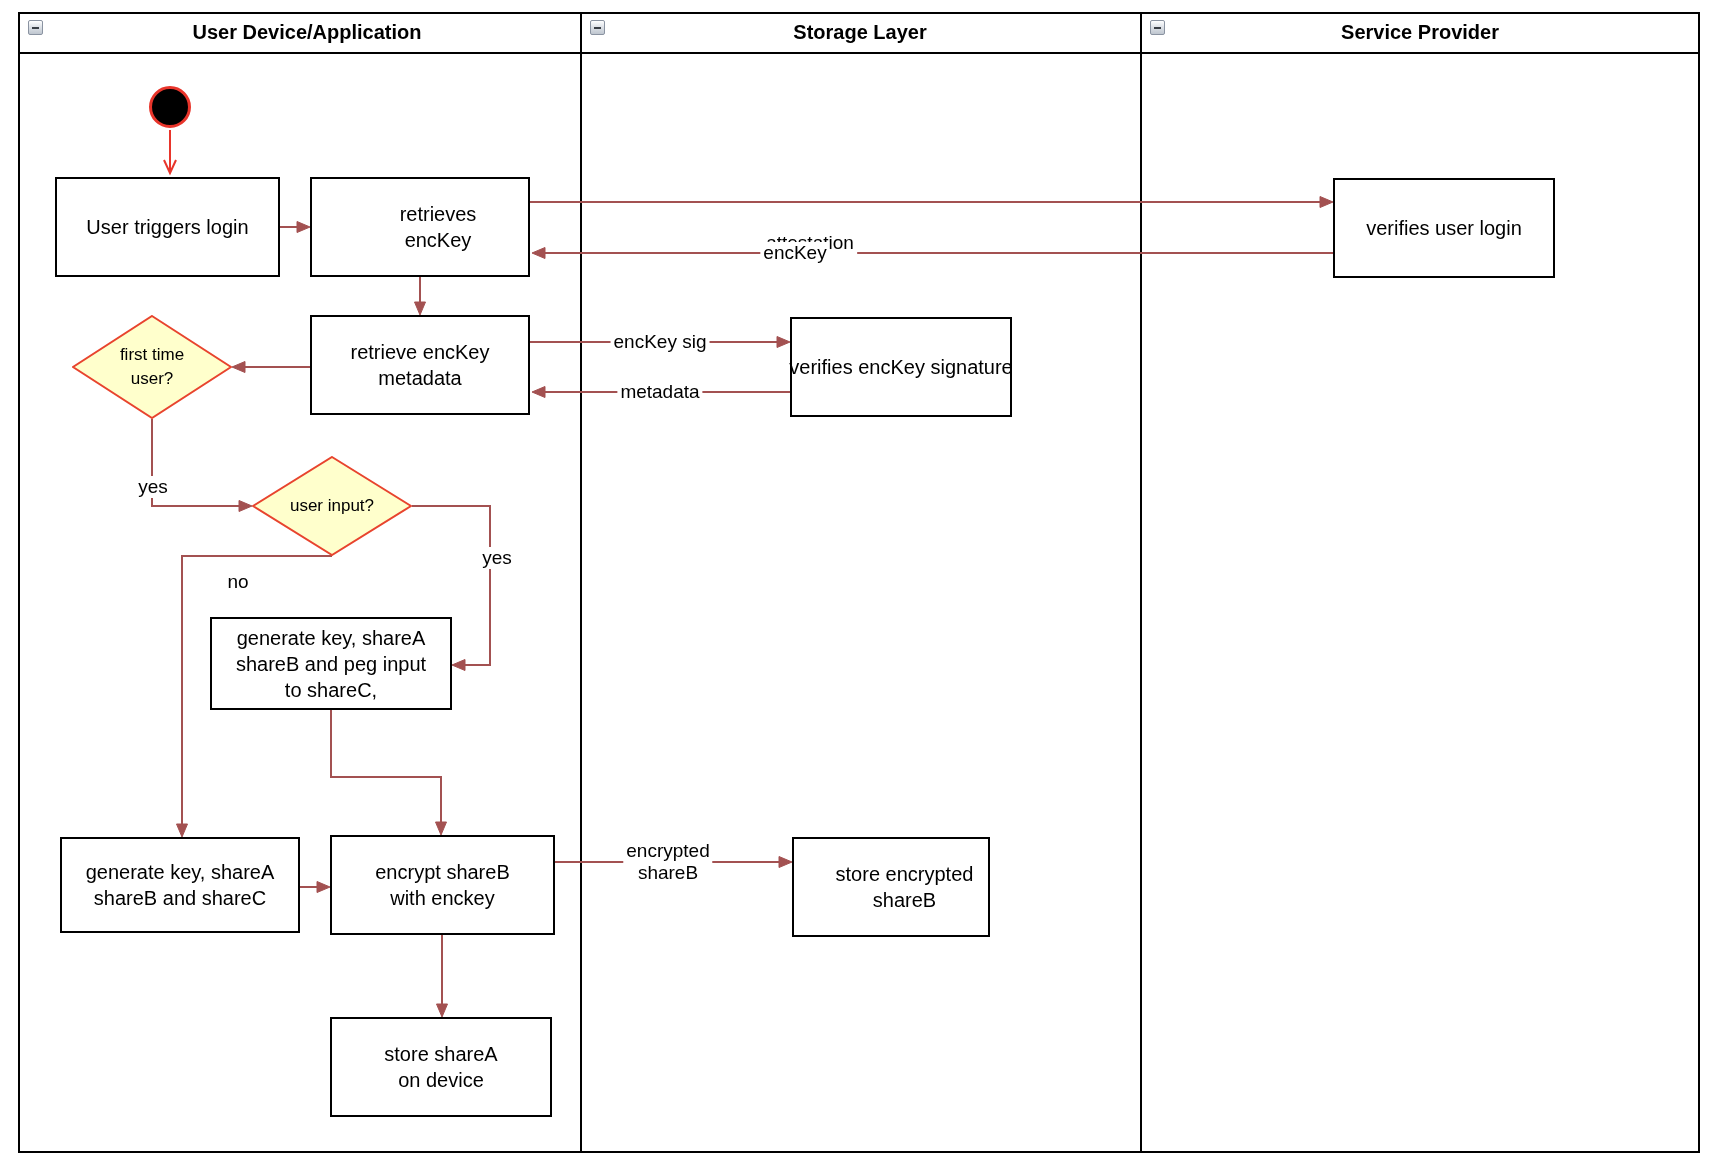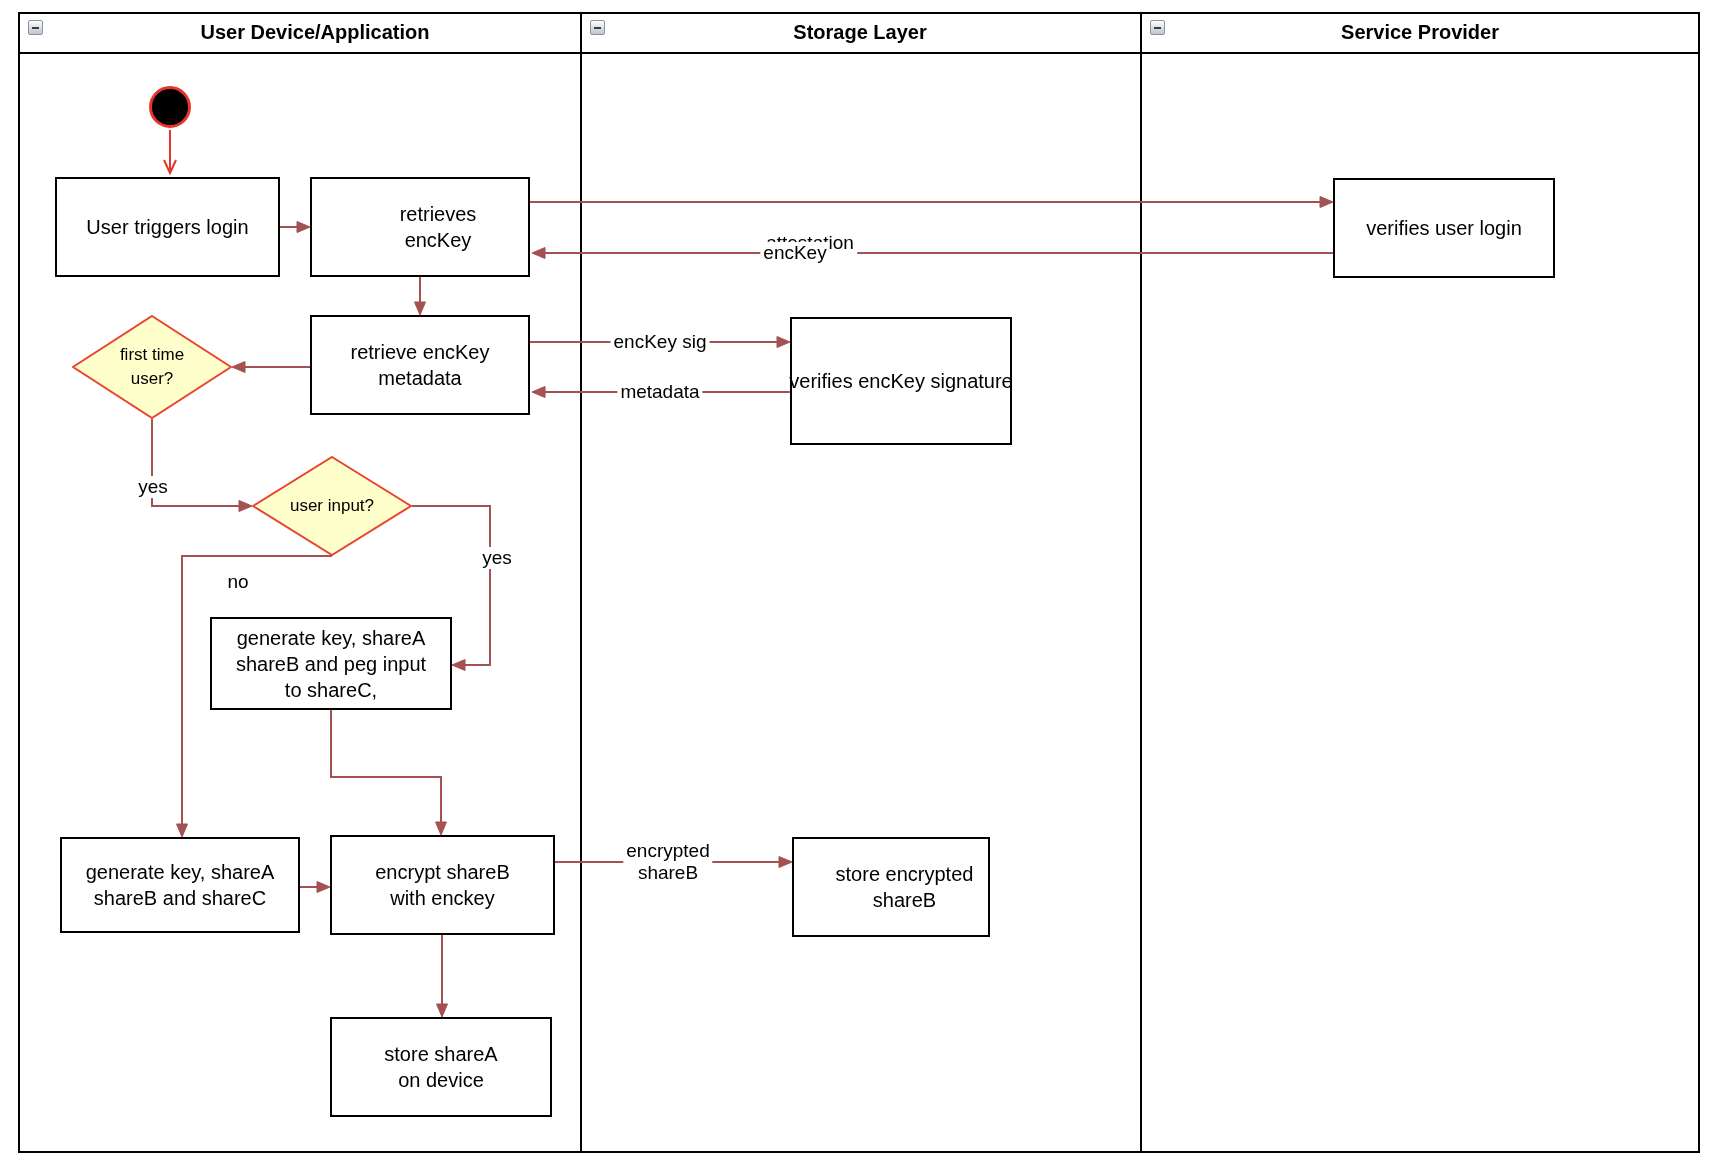--- a/index.html
+++ b/index.html
@@ -34,21 +34,21 @@
     font-size:19px;line-height:22px;white-space:pre-line;text-align:center;padding:0 3px;}
 </style>
 </head>
 <body>
 
 <div class="pool"></div>
 <div class="header-line"></div>
 <div class="lane-divider" style="left:580px"></div>
 <div class="lane-divider" style="left:1140px"></div>
 
-<div class="lane-title" style="left:36px;width:558px">
+<div class="lane-title" style="left:28px;width:558px">
   <span>User Device/Application</span>
 </div>
 <div class="lane-title" style="left:582px;width:556px">
   <span>Storage Layer</span>
 </div>
 <div class="lane-title" style="left:1142px;width:556px">
   <span>Service Provider</span>
 </div>
 <div class="collapse" style="left:28px">
     <i></i>
@@ -102,21 +102,21 @@
       <span>retrieves
 encKey</span>
     </div>
     <div class="node-box" style="left: 1333px; top: 178px; width: 222px; height: 100px;">
       <span>verifies user login</span>
     </div>
     <div class="node-box" style="left: 310px; top: 315px; width: 220px; height: 100px;">
       <span>retrieve encKey
 metadata</span>
     </div>
-    <div class="node-box nowrap" style="left: 790px; top: 317px; width: 222px; height: 128px;">
+    <div class="node-box nowrap" style="left: 790px; top: 317px; width: 222px; height: 100px;">
       <span>verifies encKey signature</span>
     </div>
     <div class="diamond" style="left: 72px; top: 315px; width: 160px; height: 104px;">
       <svg width="160" height="104">
         <polygon points="80,1 159,52 80,103 1,52" fill="#ffffcc" stroke="#e8442e" stroke-width="2"></polygon>
       </svg>
       <span>first time
 user?</span>
     </div>
     <div class="diamond" style="left: 252px; top: 456px; width: 160px; height: 100px;">

